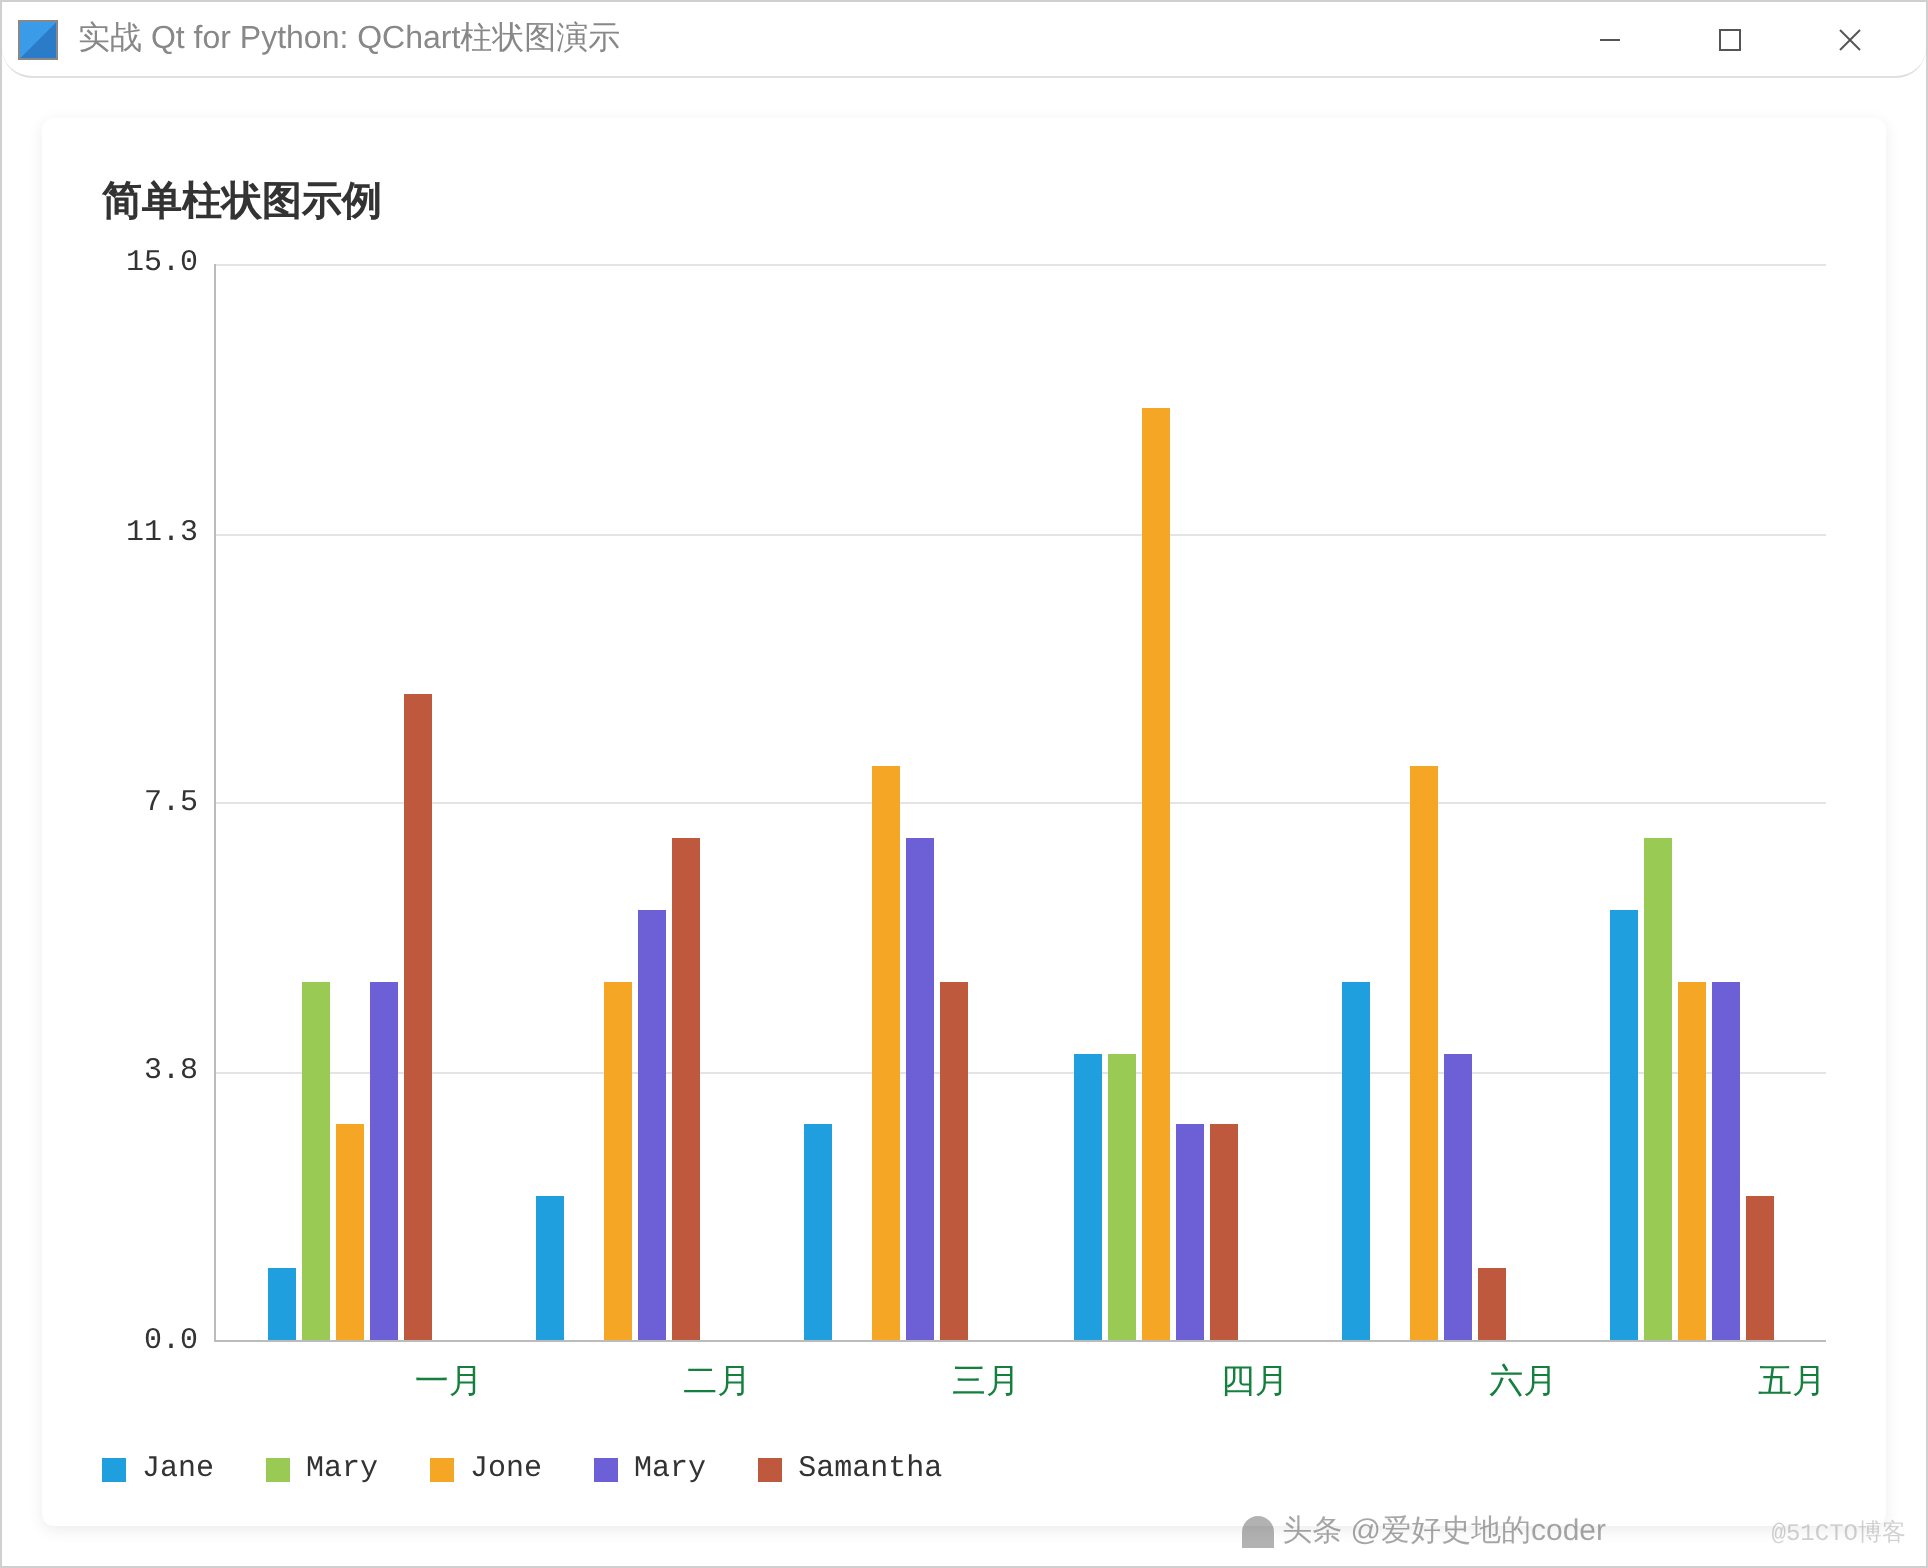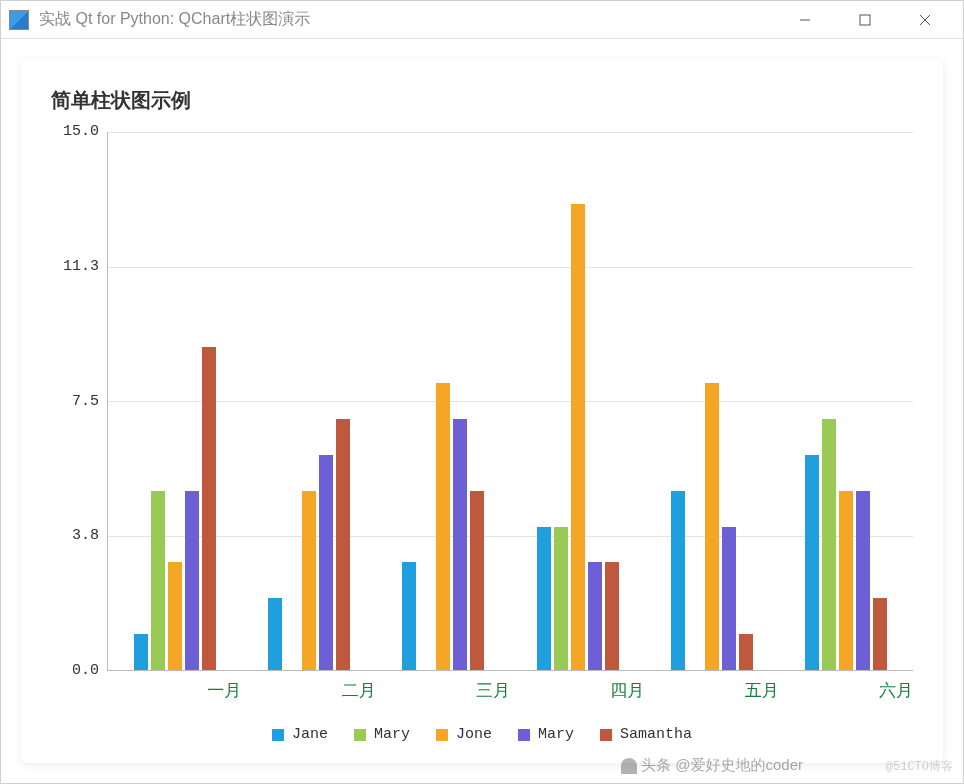--- a/index.html
+++ b/index.html
@@ -18,20 +18,21 @@
       display: flex;
       flex-direction: column;
     }
     .titlebar {
       height: 38px;
       display: flex;
       align-items: center;
       padding: 0 8px;
       border-bottom: 1px solid #e0e0e0;
       background: #ffffff;
+      border-radius: 15px;
     }
     .titlebar-icon {
       width: 20px;
       height: 20px;
       margin-right: 10px;
       background: linear-gradient(135deg, #3a9be8 0%, #3a9be8 50%, #2a7bc8 50%, #2a7bc8 100%);
       border: 1px solid #888;
     }
     .titlebar-title {
       flex: 1;
@@ -126,21 +127,20 @@
     .x-tick {
       flex: 1;
       text-align: right;
       font-size: 17px;
       color: #15803d;
       padding-top: 8px;
       font-family: "SimSun", serif;
     }
     .legend {
       display: flex;
-      justify-content: center;
       gap: 26px;
       margin-top: 24px;
       font-family: "Courier New", monospace;
       font-size: 15px;
       color: #333;
     }
     .legend-item { display: flex; align-items: center; gap: 8px; }
     .legend-swatch { width: 12px; height: 12px; }
     .watermark1 {
       position: absolute;
@@ -258,22 +258,22 @@
               </div>
             </div>
         </div>
       </div>
 
       <div class="x-axis" id="x-axis">
           <div class="x-tick">一月</div>
           <div class="x-tick">二月</div>
           <div class="x-tick">三月</div>
           <div class="x-tick">四月</div>
+          <div class="x-tick">六月</div>
           <div class="x-tick">五月</div>
-          <div class="x-tick">六月</div>
         </div>
 
       <div class="legend" id="legend">
           <div class="legend-item">
             <div class="legend-swatch" style="background: rgb(32, 159, 223);"></div>
             <span>Jane</span>
           </div>
           <div class="legend-item">
             <div class="legend-swatch" style="background: rgb(153, 202, 83);"></div>
             <span>Mary</span>

